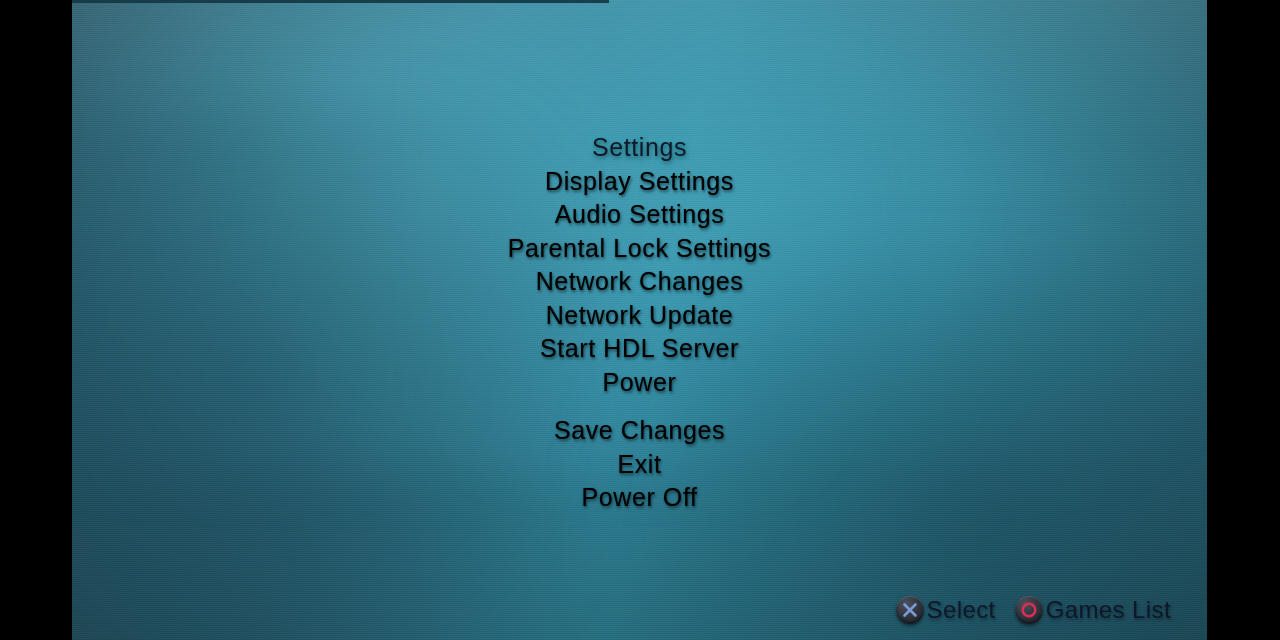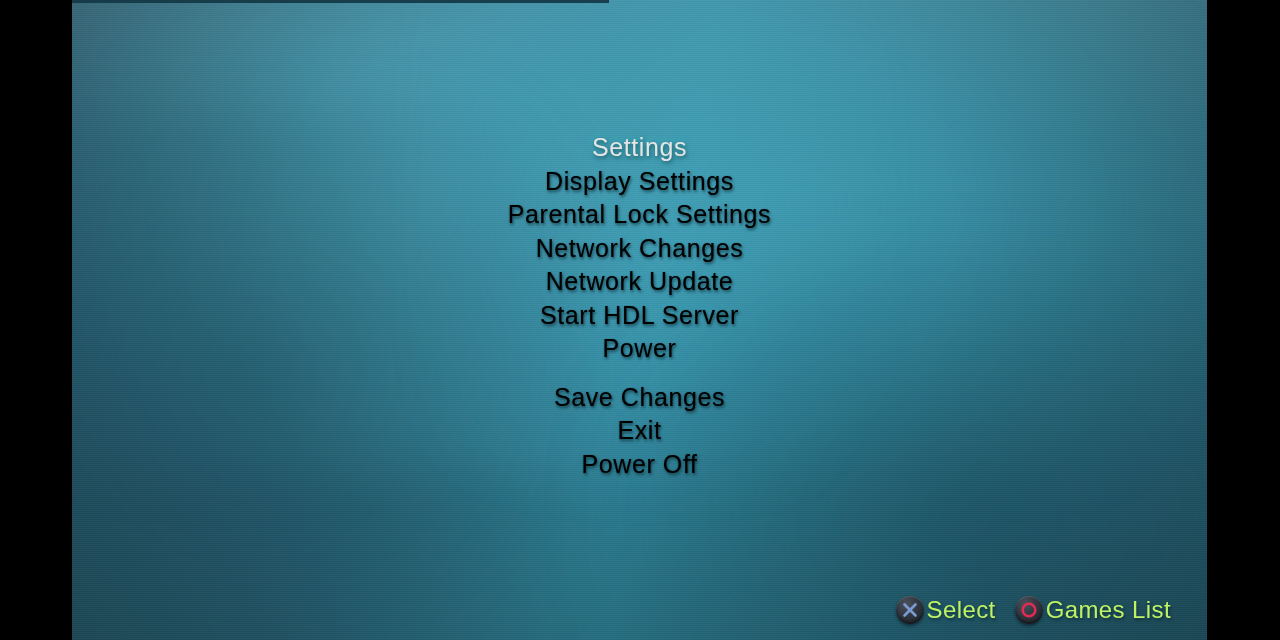--- a/index.html
+++ b/index.html
@@ -145,21 +145,21 @@
     font-size: 25px;
     line-height: 33.5px;
     letter-spacing: 0.6px;
     color: #000000;
     text-shadow: 1px 2px 3px rgba(6,30,38,0.65), 0 0 1px rgba(6,30,38,0.5);
     white-space: nowrap;
     cursor: pointer;
     user-select: none;
   }
   .menu-item.selected {
-    color: #e5e5e5;
+    color: #0f172a;
     text-shadow: 1px 2px 4px rgba(6,30,38,0.6), 0 0 8px rgba(47,240,222,0.35);
   }
   .menu-gap {
     height: 15px;
   }
 
   
   #hints {
     position: absolute;
     right: 36px;
@@ -172,21 +172,21 @@
   .hint {
     display: flex;
     align-items: center;
     gap: 3px;
     cursor: pointer;
     user-select: none;
   }
   .hint-label {
     font-size: 24px;
     line-height: 28px;
-    color: #bef264;
+    color: #0f172a;
     letter-spacing: 0.4px;
     text-shadow: 1px 2px 3px rgba(6,30,38,0.62);
   }
   .pad-btn {
     width: 28px;
     height: 28px;
     border-radius: 50%;
     position: relative;
     flex: 0 0 auto;
     background:
@@ -217,20 +217,21 @@
     <div class="bg-shade-a"></div>
     <div class="bg-shade-b"></div>
     <div class="bg-vignette"></div>
     <div class="bg-scan"></div>
     <div class="top-rule"></div>
 
     <div id="menu">
 
       <div class="menu-item selected">Settings</div>
       <div class="menu-item">Display Settings</div>
+      <div class="menu-item">Audio Settings</div>
       <div class="menu-item">Parental Lock Settings</div>
       <div class="menu-item">Network Changes</div>
       <div class="menu-item">Network Update</div>
       <div class="menu-item">Start HDL Server</div>
       <div class="menu-item">Power</div>
 
       <div class="menu-gap"></div>
 
       <div class="menu-item">Save Changes</div>
       <div class="menu-item">Exit</div>

